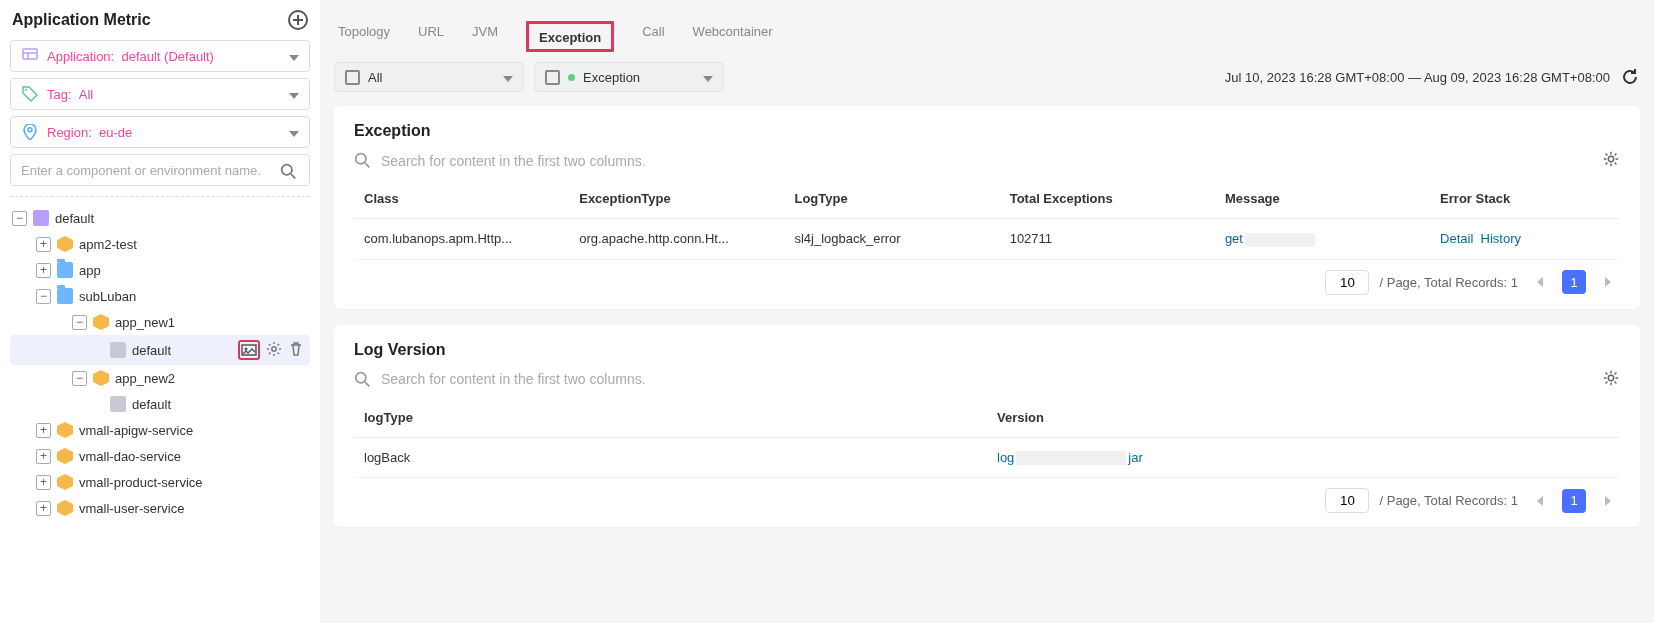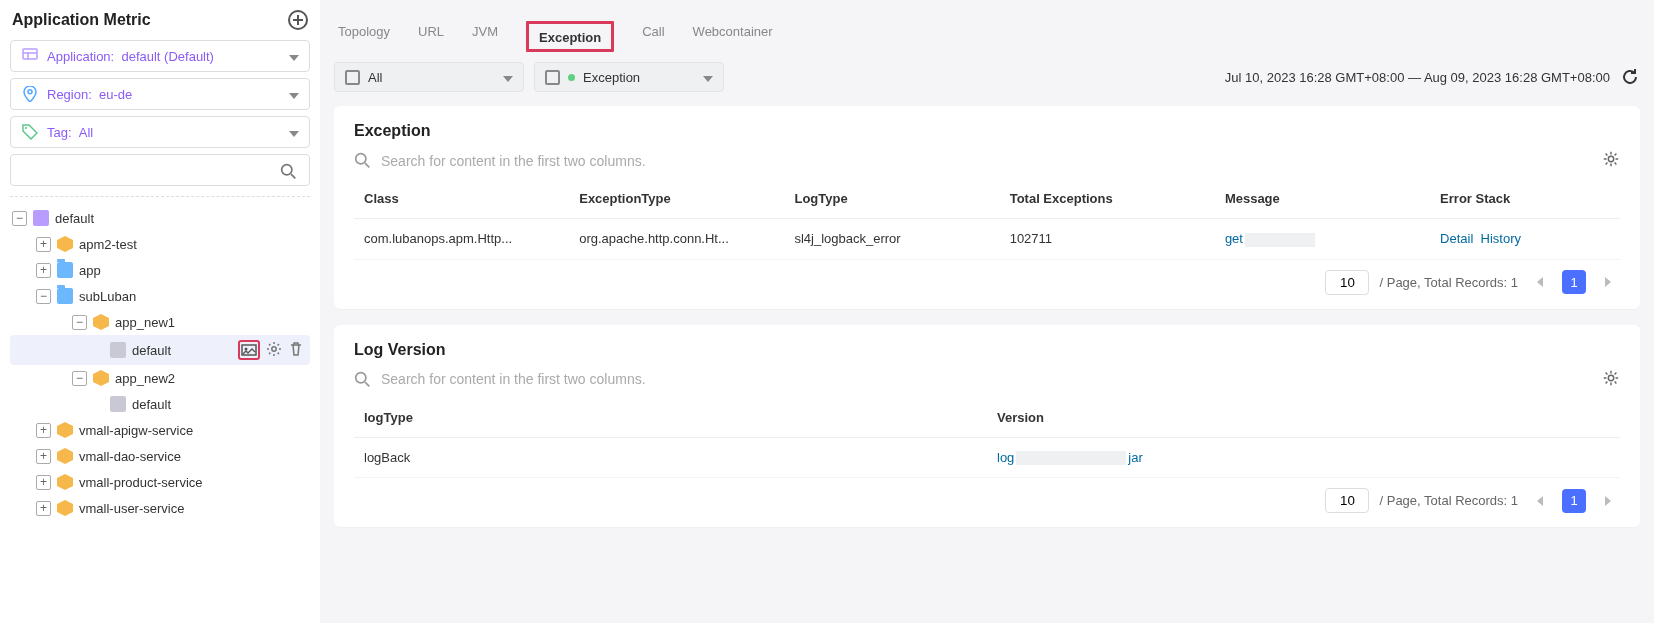--- a/index.html
+++ b/index.html
@@ -9,21 +9,21 @@
 .sidebar { width: 320px; background: #fff; padding: 6px 10px 10px 10px; }
 .sbar-header { display: flex; justify-content: space-between; align-items: center; padding: 4px 2px 10px 2px; }
 .sbar-title { font-weight: 700; font-size: 16px; color: #222; }
 .add-circle-icon { width: 20px; height: 20px; border: 2px solid #555; border-radius: 50%; position: relative; }
 .add-circle-icon::before, .add-circle-icon::after { content: ''; position: absolute; background: #555; }
 .add-circle-icon::before { left: 3px; right: 3px; top: 7px; height: 2px; }
 .add-circle-icon::after { top: 3px; bottom: 3px; left: 7px; width: 2px; }
 
 .selector { display: flex; align-items: center; border: 1px solid #ddd; border-radius: 4px; padding: 0 10px; height: 32px; margin-bottom: 6px; background: #fff; }
 .selector .icon-slot { width: 18px; height: 18px; margin-right: 8px; display: inline-flex; align-items: center; justify-content: center; }
-.selector .label { color: #8b5cf6; text-align: center; }
+.selector .label { color: #ec4899; text-align: center; }
 .selector .chev { margin-left: auto; color: #888; }
 .selector input { border: none; outline: none; flex: 1; font-size: 13px; color: #333; }
 
 .chev-down { width: 0; height: 0; border-left: 5px solid transparent; border-right: 5px solid transparent; border-top: 6px solid #888; display: inline-block; }
 
 .search-row { position: relative; }
 .search-row input::placeholder { color: #aaa; }
 .search-row .mag { position: absolute; right: 12px; top: 8px; color: #888; }
 
 .dashed-hr { border: none; border-top: 1px dashed #ddd; margin: 10px 0 8px 0; }
@@ -116,42 +116,43 @@
           <rect x="1" y="1" width="14" height="10" rx="1" fill="none" stroke="#b89cff" stroke-width="1.5"></rect>
           <line x1="1" y1="5" x2="15" y2="5" stroke="#b89cff" stroke-width="1.5"></line>
           <line x1="6" y1="5" x2="6" y2="11" stroke="#b89cff" stroke-width="1.5"></line>
         </svg>
     </span>
     <span class="label"><span>Application:</span>&nbsp;&nbsp;<span>default (Default)</span></span>
     <span class="chev"><span class="chev-down"></span></span>
   </div>
 
   <div class="selector">
+    <span class="icon-slot">
+      <svg width="16" height="16" viewBox="0 0 16 16">
+          <path d="M1 1h6l8 8-6 6-8-8V1z" fill="none" stroke="#5ac98a" stroke-width="1.5"></path>
+          <circle cx="4" cy="4" r="1" fill="#5ac98a"></circle>
+        </svg>
+    </span>
+    <span class="label"><span>Tag:</span>&nbsp;&nbsp;<span>All</span></span>
+    <span class="chev"><span class="chev-down"></span></span>
+  </div>
+
+  <div class="selector">
     <span class="icon-slot pin-icon">
       <svg width="14" height="16" viewBox="0 0 14 16">
           <path d="M7 0C3.7 0 1 2.6 1 5.8 1 10 7 16 7 16s6-6 6-10.2C13 2.6 10.3 0 7 0z" fill="none" stroke="#50a9ff" stroke-width="1.5"></path>
           <circle cx="7" cy="5.8" r="2" fill="none" stroke="#50a9ff" stroke-width="1.5"></circle>
         </svg>
     </span>
     <span class="label"><span>Region:</span>&nbsp;&nbsp;<span>eu-de</span></span>
     <span class="chev"><span class="chev-down"></span></span>
   </div>
 
-  <div class="selector">
-    <span class="icon-slot">
-      <svg width="16" height="16" viewBox="0 0 16 16">
-          <path d="M1 1h6l8 8-6 6-8-8V1z" fill="none" stroke="#5ac98a" stroke-width="1.5"></path>
-          <circle cx="4" cy="4" r="1" fill="#5ac98a"></circle>
-        </svg>
-    </span>
-    <span class="label"><span>Tag:</span>&nbsp;&nbsp;<span>All</span></span>
-    <span class="chev"><span class="chev-down"></span></span>
-  </div>
-
   <div class="selector search-row">
+    <input type="text" placeholder="Enter a component or environment name." style="">
     <span class="mag">
       <svg class="mag-svg" viewBox="0 0 20 20">
           <circle cx="8" cy="8" r="6" fill="none" stroke="#777" stroke-width="2"></circle>
           <line x1="13" y1="13" x2="18" y2="18" stroke="#777" stroke-width="2"></line>
         </svg>
     </span>
   </div>
 
   <hr class="dashed-hr">
 

